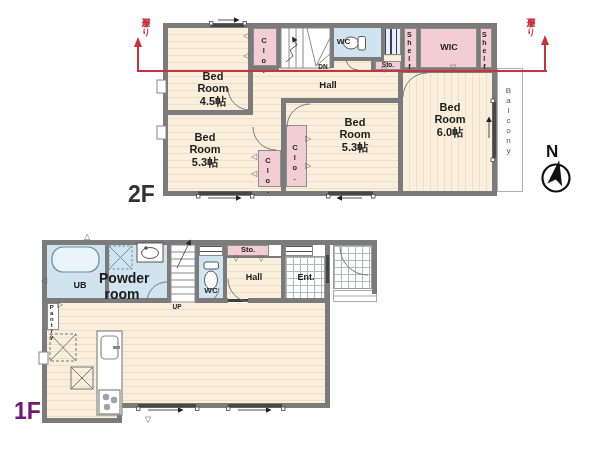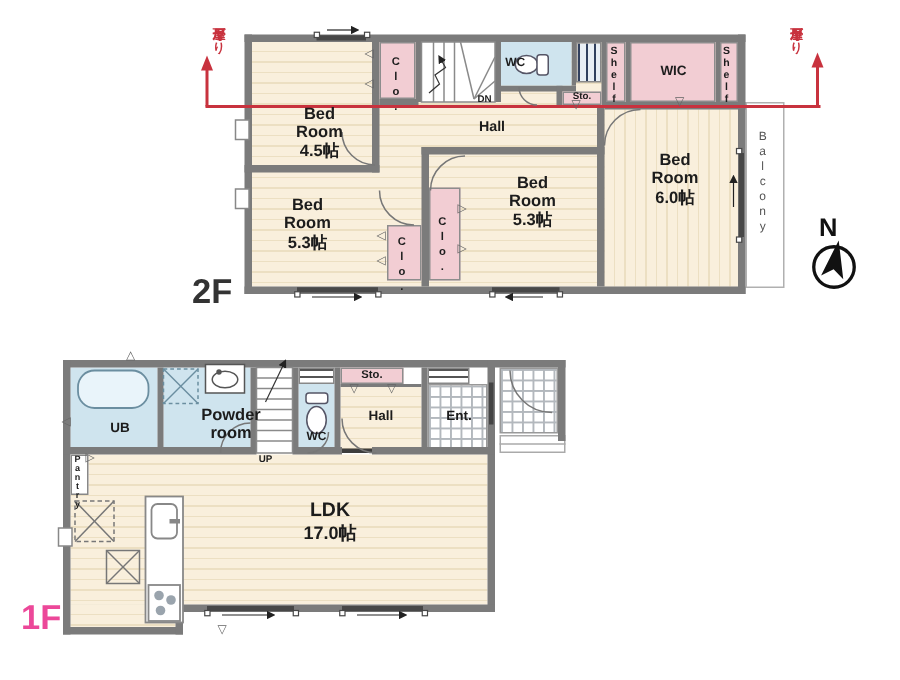--- a/index.html
+++ b/index.html
@@ -148,31 +148,27 @@
   <div class="wall z3" style="left:248px;top:298px;width:82px;height:5px"></div>
   <div class="a z4" style="left:228px;top:299px;width:20px;height:3px;background:#3d3d3d"></div>
   <div class="wall z3" style="left:330px;top:240px;width:47px;height:5px"></div>
   <div class="wall z3" style="left:372px;top:240px;width:5px;height:54px"></div>
   <div class="a z2" style="left:333px;top:290px;width:44px;height:12px;background:#fff;border:1px solid #aaa"></div>
 
   <div class="a z4" style="left:47px;top:303px;width:12px;height:27px;background:#fff;border:1px solid #888"></div>
   <div class="lbl vt" style="left:48px;top:304px;font-size:6px;letter-spacing:0">Pantry</div>
 
   <div class="lbl" style="left:68px;top:280px;width:24px;font-size:9px">UB</div>
-  <div class="lbl" style="left:131px;top:271px;width:46px;font-size:11px">Powder room</div>
+  <div class="lbl" style="left:99px;top:271px;width:46px;font-size:14px">Powder room</div>
   <div class="lbl" style="left:202px;top:287px;width:18px;font-size:8px">WC</div>
   <div class="lbl" style="left:235px;top:246px;width:26px;font-size:7.5px">Sto.</div>
   <div class="lbl" style="left:239px;top:272px;width:30px;font-size:9px">Hall</div>
   <div class="lbl" style="left:292px;top:272px;width:28px;font-size:9px">Ent.</div>
   <div class="lbl" style="left:167px;top:303px;width:20px;font-size:6.5px">UP</div>
-  <div class="lbl" style="left:190px;top:333px;width:60px;font-size:13px">
-    <span>LDK</span><br>
-    <span style="font-size:12px">17.0帖</span>
-  </div>
-  <div class="lbl" style="left:14px;top:399px;font-size:23px;color:#ec4899">1F</div>
+  <div class="lbl" style="left:14px;top:399px;font-size:23px;color:#701a75">1F</div>
 
   <div class="flap" style="left:41px;top:277px">◁</div>
   <div class="flap" style="left:233px;top:255px">▽</div>
   <div class="flap" style="left:258px;top:255px">▽</div>
   <div class="flap" style="left:57px;top:301px">▷</div>
   <div class="flap" style="left:145px;top:416px">▽</div>
   <div class="flap" style="left:84px;top:233px">△</div>
 
   <svg class="ov" width="600" height="453" viewBox="0 0 600 453">
     <defs>

